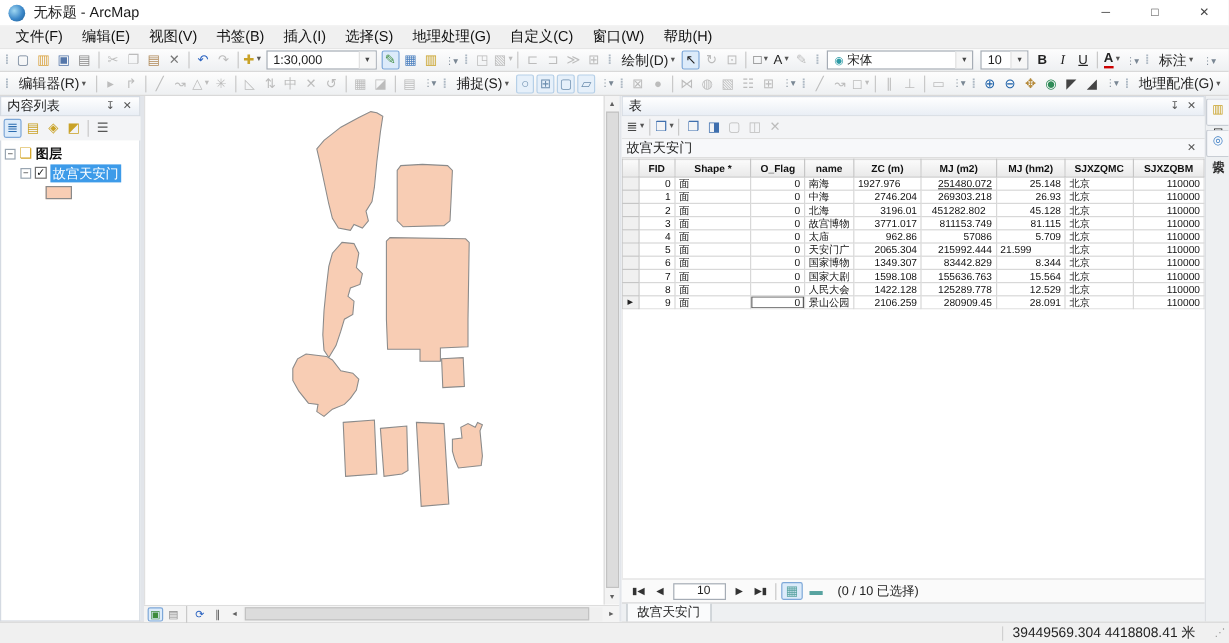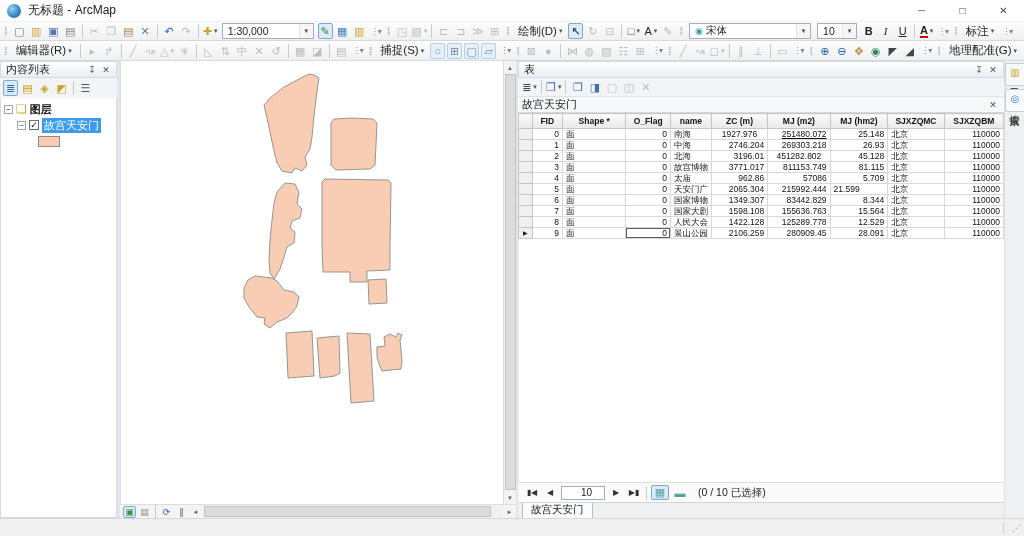--- a/index.html
+++ b/index.html
@@ -98,20 +98,32 @@
 
   <div class="titlebar">
     <span class="app-icon"></span>
     <span>无标题 - ArcMap</span>
     <span class="sp"></span>
     <span class="win-btn">─</span>
     <span class="win-btn">□</span>
     <span class="win-btn">✕</span>
   </div>
 
+  <div class="menubar">
+      <span class="menu-item">文件(F)</span>
+      <span class="menu-item">编辑(E)</span>
+      <span class="menu-item">视图(V)</span>
+      <span class="menu-item">书签(B)</span>
+      <span class="menu-item">插入(I)</span>
+      <span class="menu-item">选择(S)</span>
+      <span class="menu-item">地理处理(G)</span>
+      <span class="menu-item">自定义(C)</span>
+      <span class="menu-item">窗口(W)</span>
+      <span class="menu-item">帮助(H)</span>
+    </div>
 
   <div class="tb">
       <span class="grip">⁞</span>
       <span class="tbtn">
         <span style="color: rgb(107, 125, 147);">▢</span>
       </span>
       <span class="tbtn">
         <span style="color: rgb(217, 161, 60);">▥</span>
       </span>
       <span class="tbtn">
@@ -511,21 +523,21 @@
                 <th style="width: 60px;">SJXZQBM</th>
               </tr>
             </thead>
           <tbody>
               <tr>
                 <td class="rowsel"></td>
                 <td style="text-align: right;">0</td>
                 <td style="text-align: left;">面</td>
                 <td style="text-align: right;">0</td>
                 <td style="text-align: left;">南海</td>
-                <td style="text-align: center;">1927.976</td>
+                <td style="text-align: left;">1927.976</td>
                 <td style="text-align: right; text-decoration: underline;">251480.072</td>
                 <td style="text-align: right; padding-left: 20px;">25.148</td>
                 <td style="text-align: left;">北京</td>
                 <td style="text-align: right;">110000</td>
               </tr>
               <tr>
                 <td class="rowsel"></td>
                 <td style="text-align: right;">1</td>
                 <td style="text-align: left;">面</td>
                 <td style="text-align: right;">0</td>
@@ -661,16 +673,17 @@
           <span class="vtab-icon" style="color: rgb(58, 124, 196);">◎</span>
           <span class="vtab-label">搜索</span>
         </div>
       </div>
 
   </div>
 
   <div class="statusbar">
     <span class="sb-left"></span>
     <span class="sb-div"></span>
+    <span class="sb-coords">39449569.304  4418808.41 米</span>
     <span class="resize-grip">⋰</span>
   </div>
 
 </div>
 
 </body></html>

